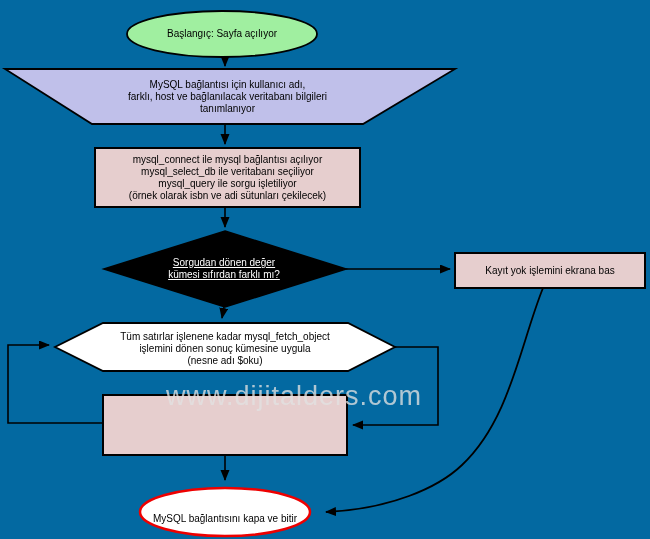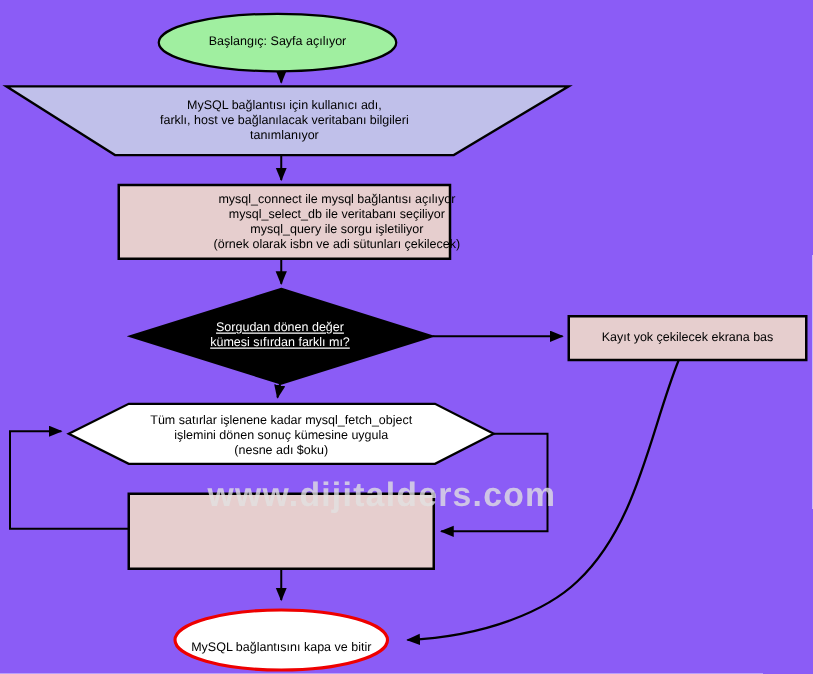--- a/index.html
+++ b/index.html
@@ -1,20 +1,20 @@
 <!DOCTYPE html>
 <html><head>
 <meta charset="utf-8">
 <style>
   html, body { margin: 0; padding: 0; background: #fff; }
   #stage {
     position: relative;
     width: 650px;
     height: 539px;
-    background: #8b5cf6;
+    background: #0369a1;
     font-family: "Liberation Sans", sans-serif;
     overflow: hidden;
   }
   #chart-svg { position: absolute; left: 0; top: 0; z-index: 1; }
   .label {
     position: absolute;
     z-index: 2;
     display: flex;
     align-items: center;
     justify-content: center;
@@ -25,21 +25,21 @@
     color: #000;
     pointer-events: none;
   }
   .label.inverse { color: #ffffff; }
   #watermark {
     position: absolute;
     z-index: 3;
     left: 166px;
     top: 381px;
     font-size: 27px;
-    font-weight: bold;
+    font-weight: normal;
     letter-spacing: 1px;
     color: rgba(226,226,226,0.78);
     pointer-events: none;
   }
 </style>
 </head>
 <body>
 
 <div id="stage">
 
@@ -76,29 +76,29 @@
 
     <ellipse cx="225" cy="512" rx="85" ry="24" stroke-width="2.5" fill="#ffffff" stroke="#EE0000"></ellipse>
   </svg>
 
   <div class="label" style="left:128px; top:12px; width:188px; height:44px;">Başlangıç: Sayfa açılıyor</div>
 
   <div class="label" style="left:60px; top:69px; width:335px; height:55px;">MySQL bağlantısı için kullanıcı adı,
 farklı, host ve bağlanılacak veritabanı bilgileri
 tanımlanıyor</div>
 
-  <div class="label" style="left:95px; top:148px; width:265px; height:59px;padding-left:42px;">mysql_connect ile mysql bağlantısı açılıyor
+  <div class="label" style="left:95px; top:148px; width:265px; height:59px;">mysql_connect ile mysql bağlantısı açılıyor
 mysql_select_db ile veritabanı seçiliyor
 mysql_query ile sorgu işletiliyor
 (örnek olarak isbn ve adi sütunları çekilecek)</div>
 
   <div class="label inverse" style="left:124px; top:231px; width:200px; height:76px;text-decoration:underline;">Sorgudan dönen değer
 kümesi sıfırdan farklı mı?</div>
 
-  <div class="label" style="left:455px; top:253px; width:190px; height:35px;">Kayıt yok çekilecek ekrana bas</div>
+  <div class="label" style="left:455px; top:253px; width:190px; height:35px;">Kayıt yok işlemini ekrana bas</div>
 
   <div class="label" style="left:80px; top:323px; width:290px; height:52px;">Tüm satırlar işlenene kadar mysql_fetch_object
 işlemini dönen sonuç kümesine uygula
 (nesne adı $oku)</div>
 
 
   <div class="label" style="left:140px; top:488px; width:170px; height:62px;text-align:center;">MySQL bağlantısını kapa ve bitir</div>
 
   <div id="watermark">www.dijitalders.com</div>
 

